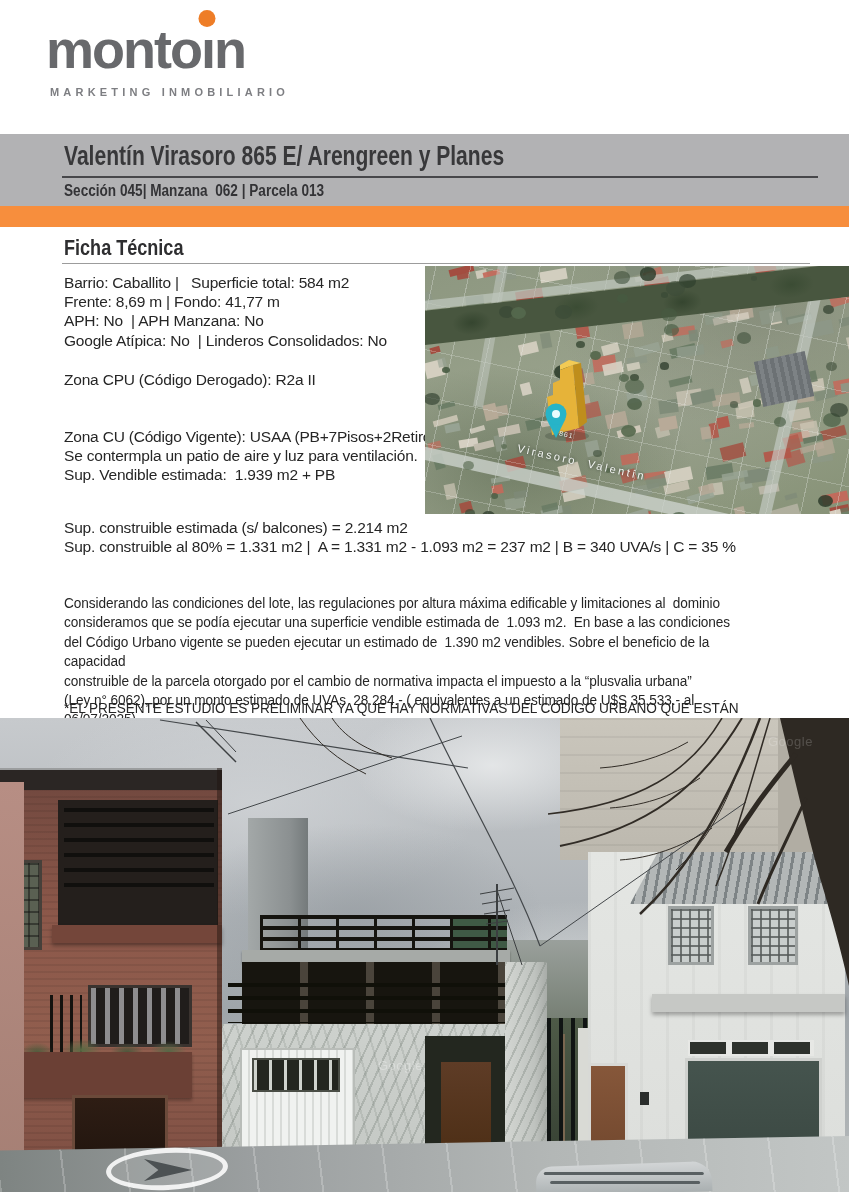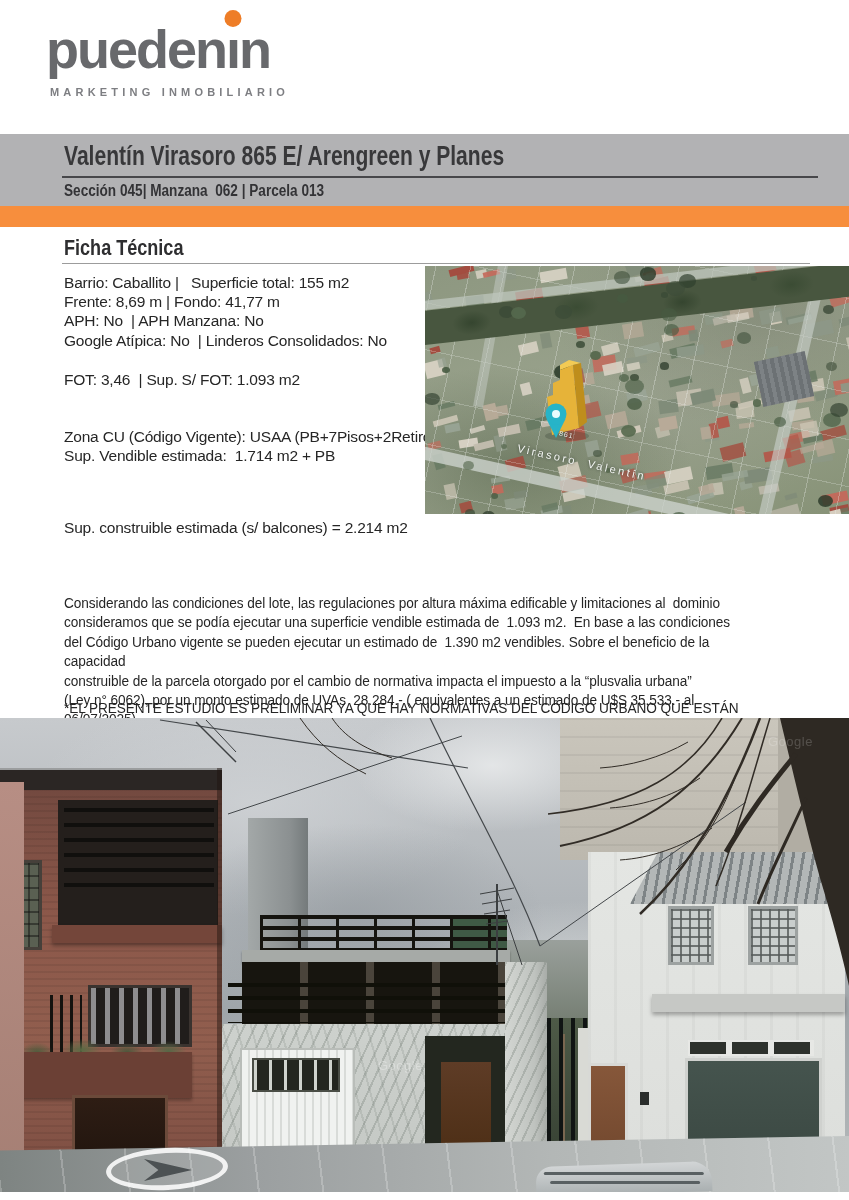--- a/index.html
+++ b/index.html
@@ -184,48 +184,50 @@
   .wm{position:absolute;color:rgba(255,255,255,.3);font-size:13px;letter-spacing:.5px}
   .wm2{left:768px;top:16px;color:rgba(255,255,255,.18)}
   .wm1{left:378px;top:340px}
 </style>
 </head>
 <body>
 
 <div class="page">
 
   <div class="logo-text">
-    <span>pueden</span><span class="logo-i"><span>ı</span><span class="logo-dot"></span></span><span>n</span>
+    <span>monto</span><span class="logo-i"><span>ı</span><span class="logo-dot"></span></span><span>n</span>
   </div>
   <div class="tagline">MARKETING INMOBILIARIO</div>
 
   <div class="band"></div>
   <div class="title cx78">Valentín Virasoro 865 E/ Arengreen y Planes</div>
   <div class="title-rule"></div>
   <div class="subtitle cx85">Sección 045| Manzana  062 | Parcela 013</div>
   <div class="accent"></div>
 
   <div class="ficha-h cx84">Ficha Técnica</div>
   <div class="ficha-rule"></div>
 
   <div class="tblock" style="top:273px">
-    <div class="line">Barrio: Caballito |   Superficie total: 155 m2</div>
+    <div class="line">Barrio: Caballito |   Superficie total: 584 m2</div>
     <div class="line">Frente: 8,69 m | Fondo: 41,77 m</div>
     <div class="line">APH: No  | APH Manzana: No</div>
     <div class="line">Google Atípica: No  | Linderos Consolidados: No</div>
   </div>
   <div class="tblock" style="top:370px">
-    <div class="line">FOT: 3,46  | Sup. S/ FOT: 1.093 m2</div>
+    <div class="line">Zona CPU (Código Derogado): R2a II</div>
   </div>
   <div class="tblock" style="top:427px">
     <div class="line">Zona CU (Código Vigente): USAA (PB+7Pisos+2Retiros)</div>
-    <div class="line">Sup. Vendible estimada:  1.714 m2 + PB</div>
+    <div class="line">Se contermpla un patio de aire y luz para ventilación.</div>
+    <div class="line">Sup. Vendible estimada:  1.939 m2 + PB</div>
   </div>
   <div class="tblock" style="top:518px">
     <div class="line">Sup. construible estimada (s/ balcones) = 2.214 m2</div>
+    <div class="line">Sup. construible al 80% = 1.331 m2 |  A = 1.331 m2 - 1.093 m2 = 237 m2 | B = 340 UVA/s | C = 35 %</div>
   </div>
   <div class="tblock para cx88" style="top:593px">
     <div class="line">Considerando las condiciones del lote, las regulaciones por altura máxima edificable y limitaciones al  dominio</div>
     <div class="line">consideramos que se podía ejecutar una superficie vendible estimada de  1.093 m2.  En base a las condiciones</div>
     <div class="line">del Código Urbano vigente se pueden ejecutar un estimado de  1.390 m2 vendibles. Sobre el beneficio de la capacidad</div>
     <div class="line">construible de la parcela otorgado por el cambio de normativa impacta el impuesto a la “plusvalia urbana”</div>
     <div class="line">(Ley n° 6062), por un monto estimado de UVAs  28.284.- ( equivalentes a un estimado de U$S 35.533.- al 06/07/2025).</div>
   </div>
   <div class="tblock para cx88" style="top:698px">
     <div class="line">*EL PRESENTE ESTUDIO ES PRELIMINAR YA QUE HAY NORMATIVAS DEL CÓDIGO URBANO QUE ESTÁN SUJETAS A REVISIÓN.</div>

